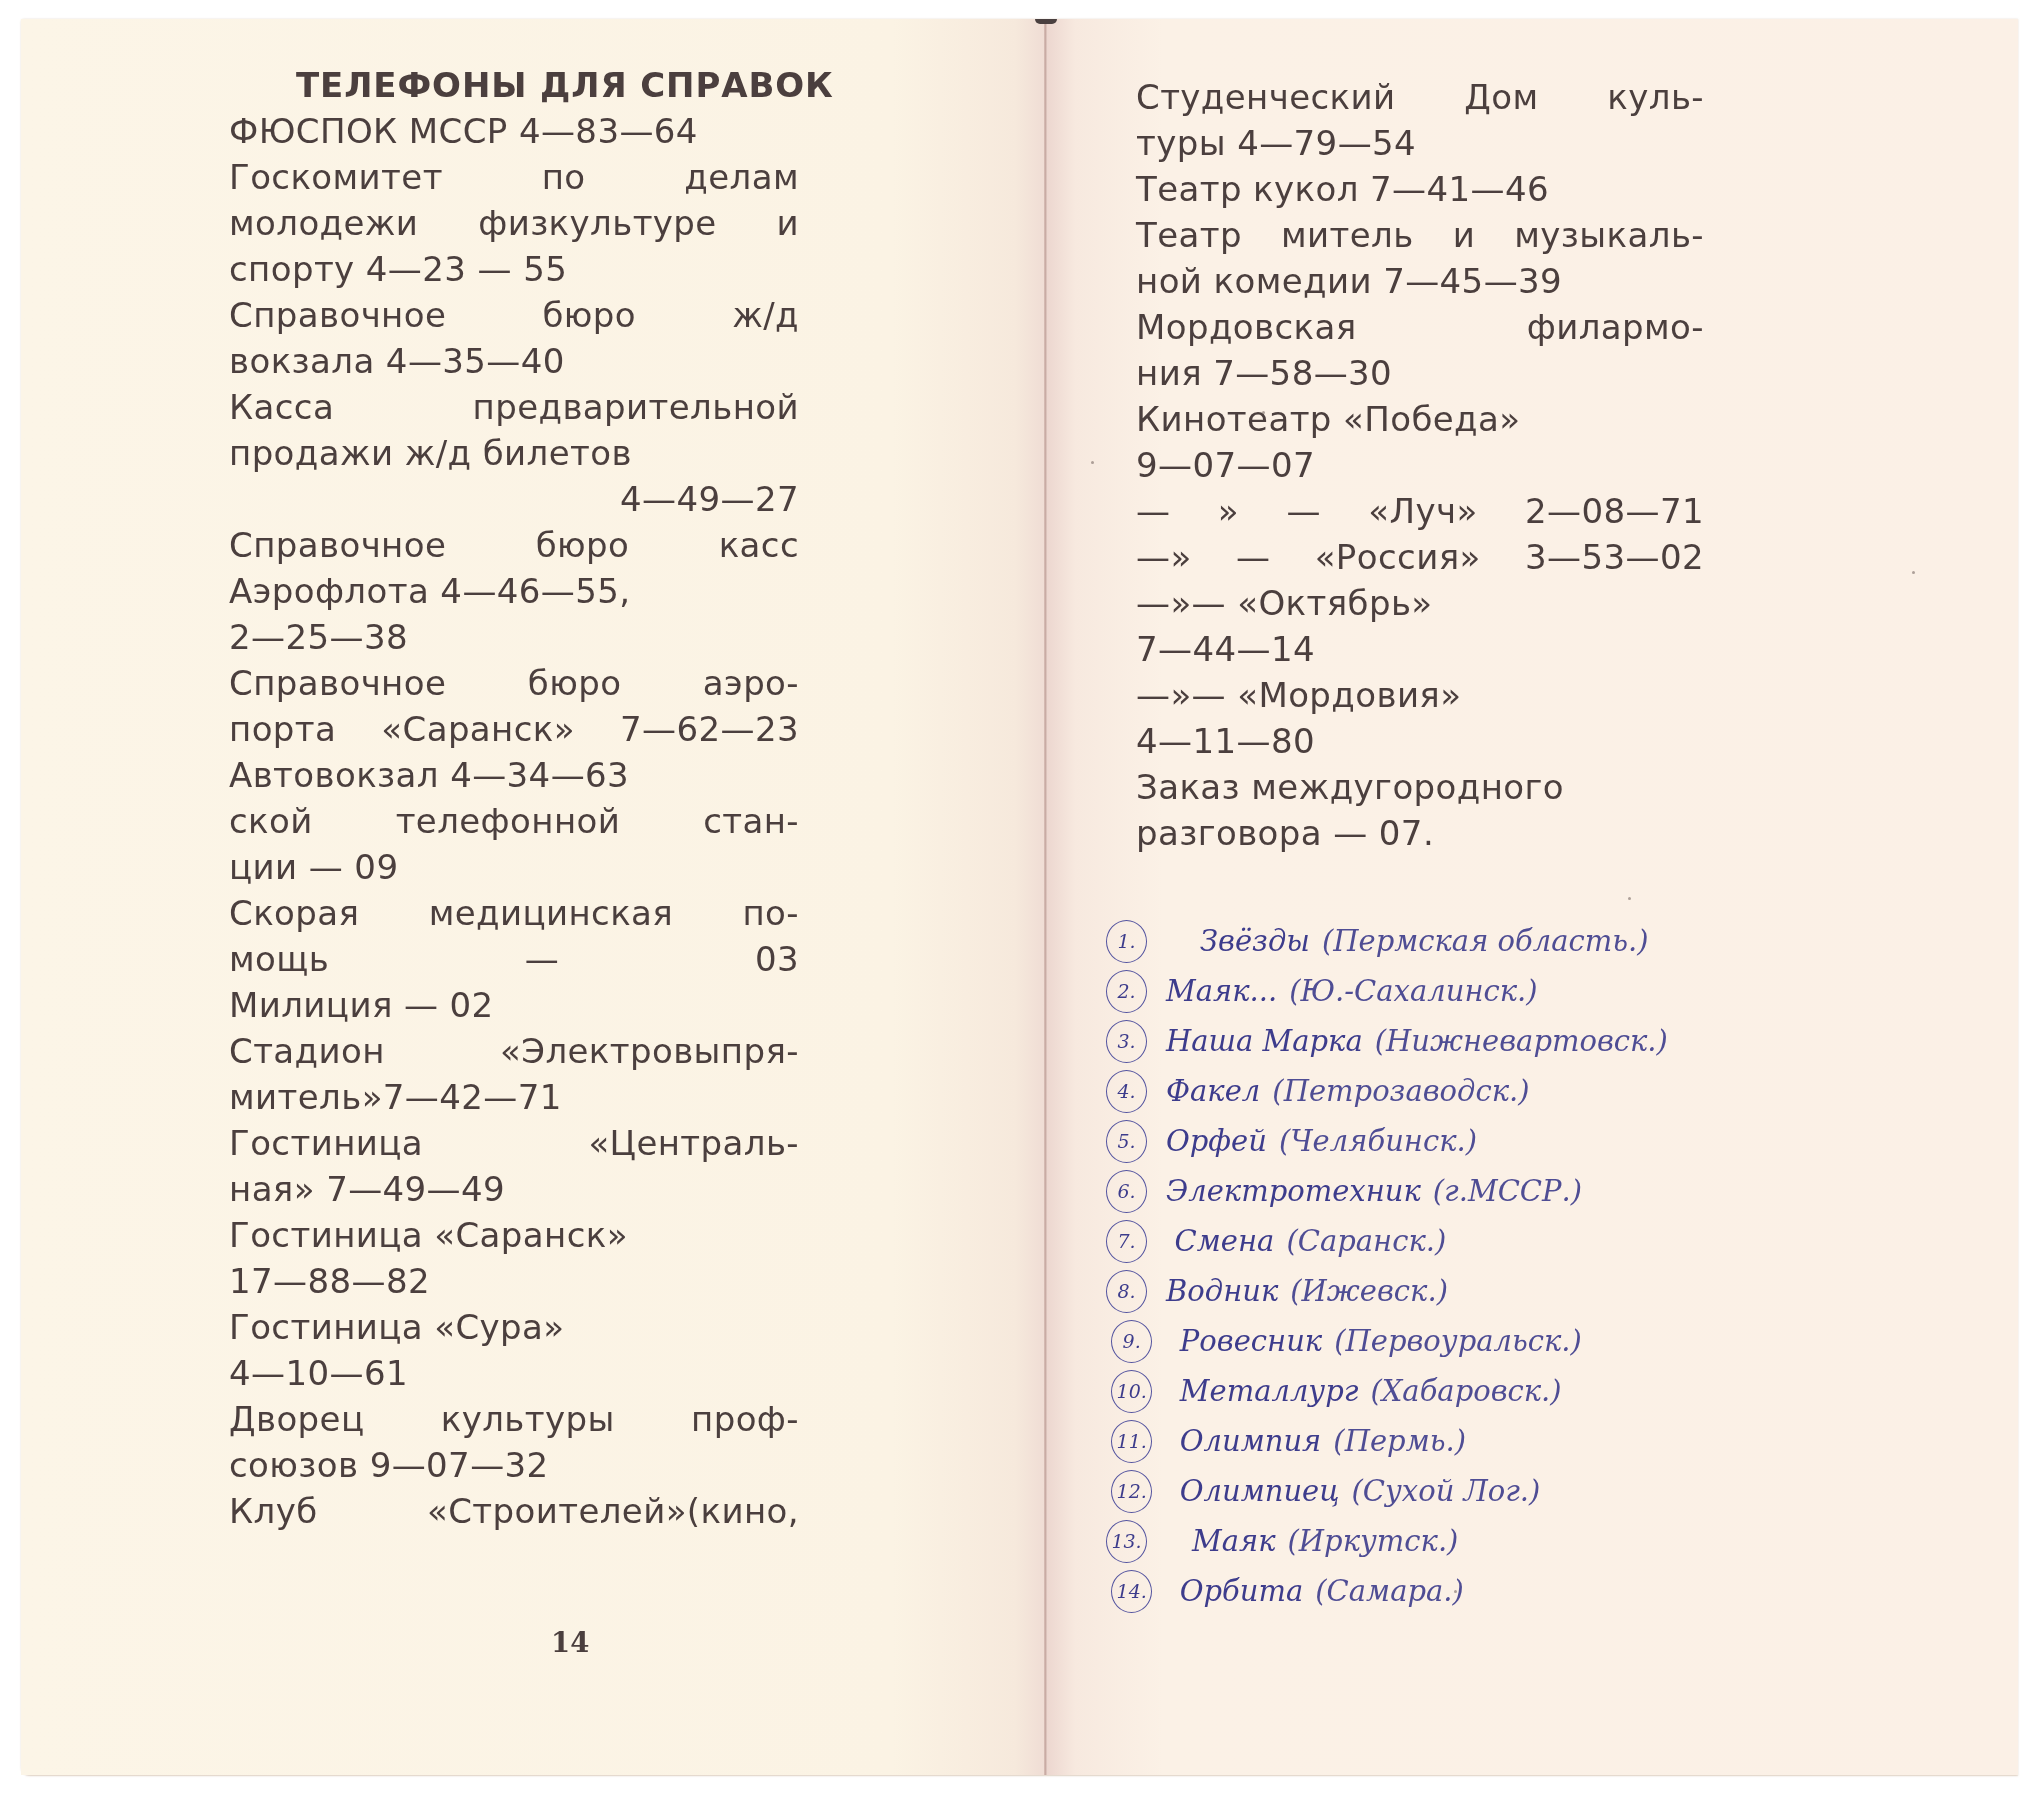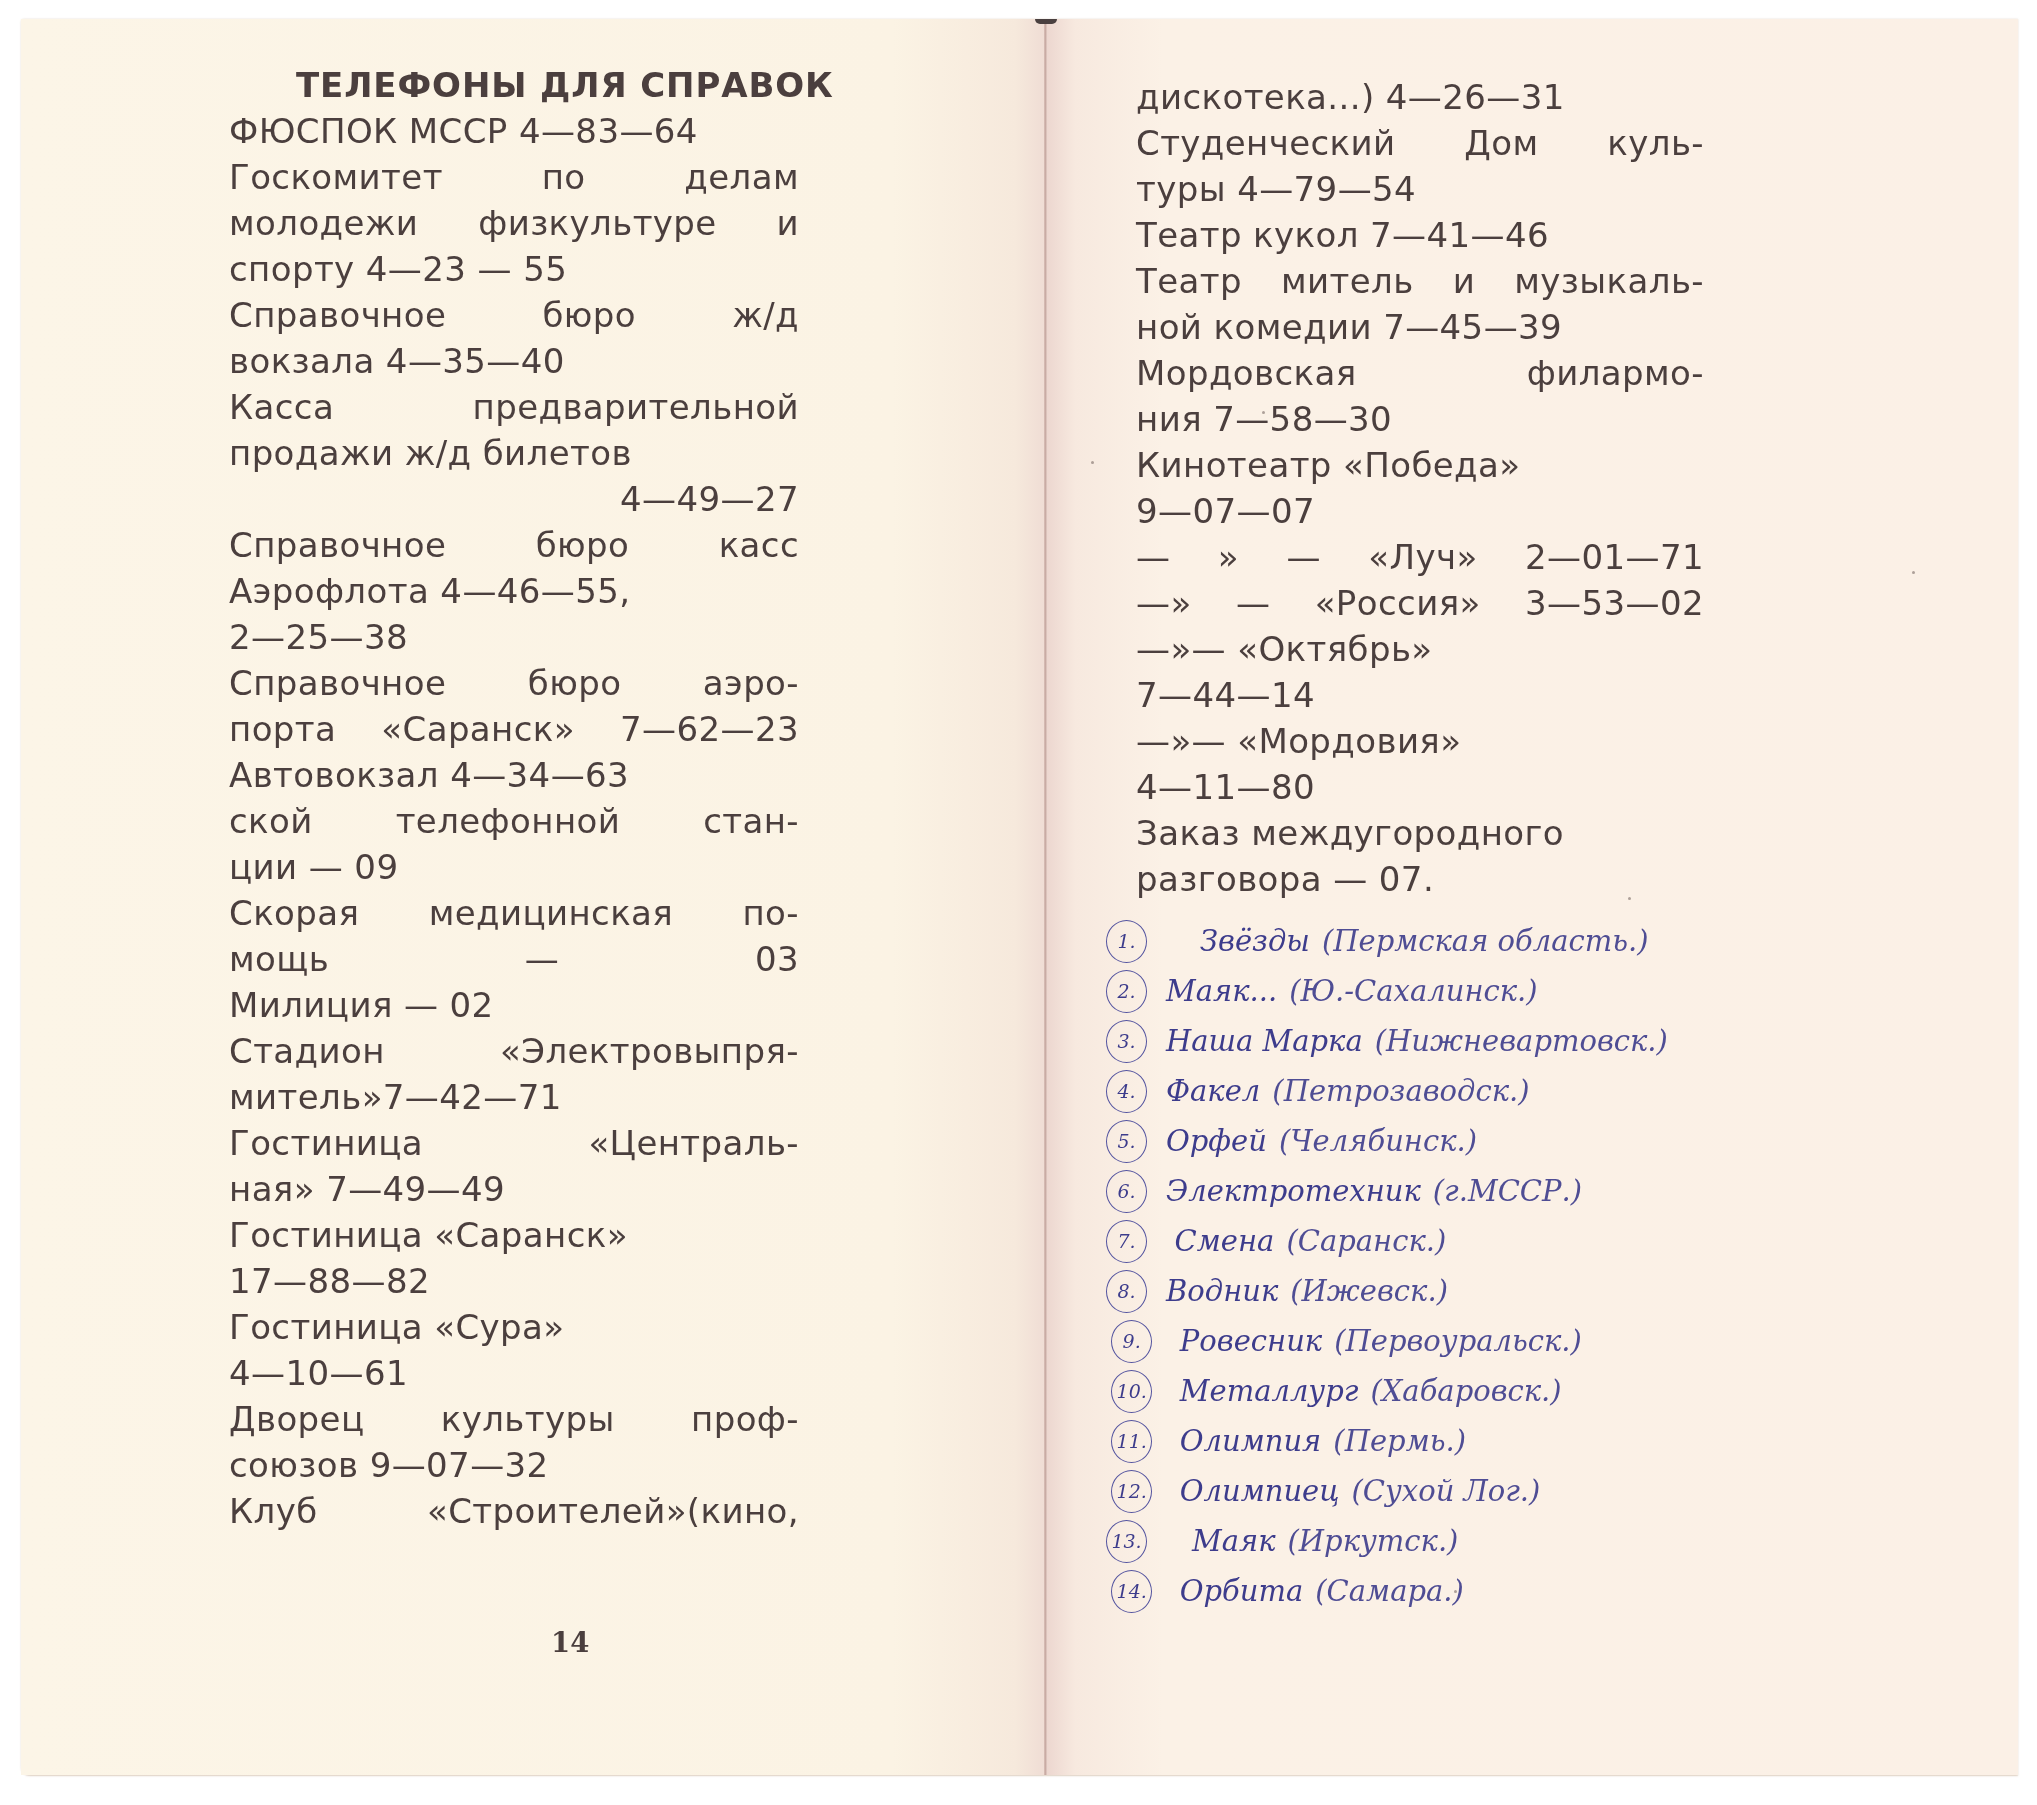--- a/index.html
+++ b/index.html
@@ -193,31 +193,30 @@
       <div class="line">4—10—61</div>
       <div class="line justify">Дворец культуры проф-</div>
       <div class="line">союзов 9—07—32</div>
       <div class="line justify">Клуб «Строителей»(кино,</div>
     </div>
 </div>
 <div class="page-number">14</div>
 
 <div class="col-right printed">
   <div id="right-lines">
-      <div class="line">дискотека...) 4—26—31</div>
       <div class="line justify">Студенческий Дом куль-</div>
       <div class="line">туры 4—79—54</div>
       <div class="line">Театр кукол 7—41—46</div>
       <div class="line justify">Театр митель и музыкаль-</div>
       <div class="line">ной комедии 7—45—39</div>
       <div class="line justify">Мордовская филармо-</div>
       <div class="line">ния 7—58—30</div>
       <div class="line">Кинотеатр «Победа»</div>
       <div class="line">9—07—07</div>
-      <div class="line justify"> — » — «Луч»     2—01—71</div>
+      <div class="line justify"> — » — «Луч»     2—08—71</div>
       <div class="line justify">—» — «Россия»  3—53—02</div>
       <div class="line">—»— «Октябрь»</div>
       <div class="line">7—44—14</div>
       <div class="line">—»— «Мордовия»</div>
       <div class="line">4—11—80</div>
       <div class="line">Заказ междугородного</div>
       <div class="line">разговора — 07.</div>
     </div>
 </div>
 

